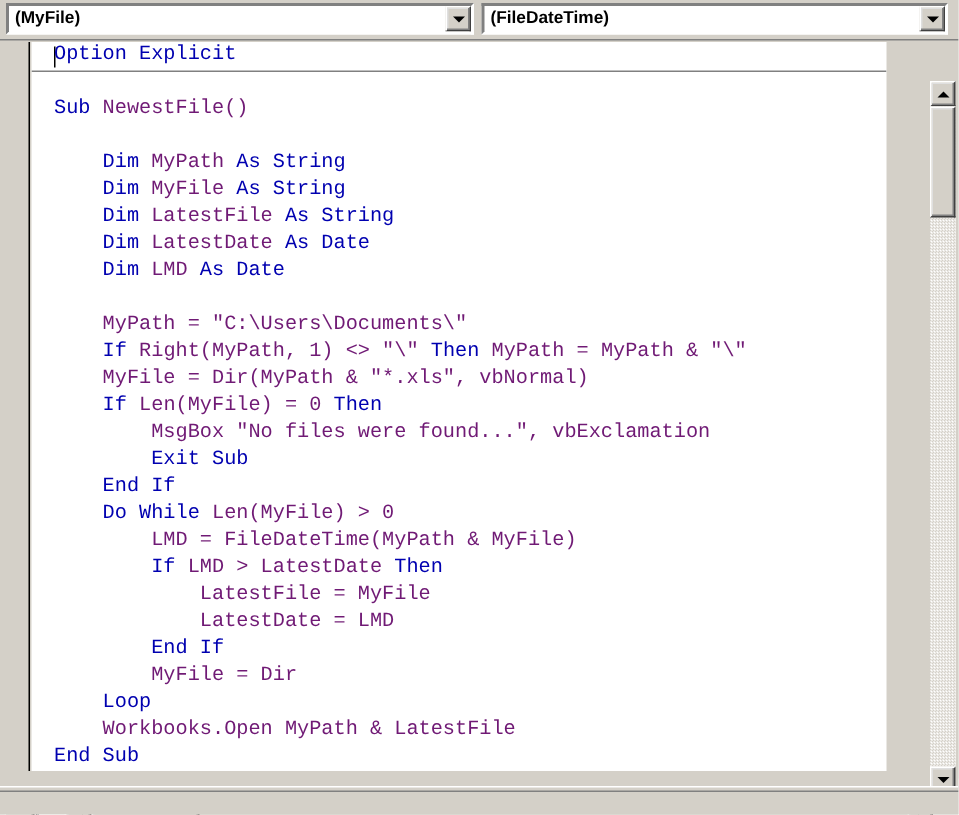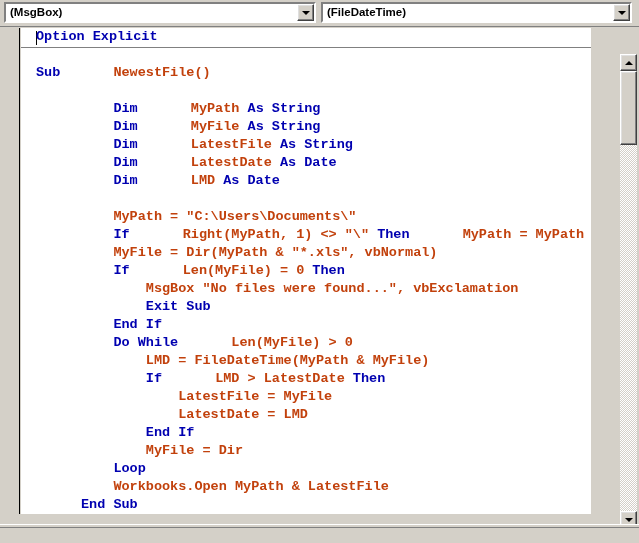--- a/index.html
+++ b/index.html
@@ -99,21 +99,20 @@
 
   
   .code-frame {
     position: absolute;
     left: 0; top: 26px;
     width: 639px;
     height: 493px;
     box-sizing: border-box;
     border-top: 1px solid #808080;
     background: #d4d0c8;
-    font-weight: bold;
   }
 
   
   .margin-bar {
     position: absolute;
     left: 3px; top: 1px;
     width: 17px;
     height: 486px;
     background: #d4d0c8;
     border-right: 1px solid #000000;
@@ -147,21 +146,21 @@
     line-height: 18px;
     white-space: pre;
   }
   .code-line {
     height: 18px;
     padding-left: 15px;
     color: #000000;
     white-space: pre;
   }
   .kw { color: #0000b0; }
-  .pl { color: #c2410c; margin-left: 45px; }
+  .pl { color: #701a75; }
 
   .caret {
     position: absolute;
     left: 15px; top: 3px;
     width: 1px;
     height: 14px;
     background: #000000;
   }
 
   
@@ -289,21 +288,21 @@
   }
 </style>
 </head>
 <body>
 
 <div id="app">
 
   <div class="combo-bar">
 
     <div class="combo left">
-      <span class="combo-text">(MsgBox)</span>
+      <span class="combo-text">(MyFile)</span>
       <span class="combo-btn">
         <span class="arrow-down"></span>
       </span>
     </div>
 
     <div class="combo right">
       <span class="combo-text">(FileDateTime)</span>
       <span class="combo-btn">
         <span class="arrow-down"></span>
       </span>

